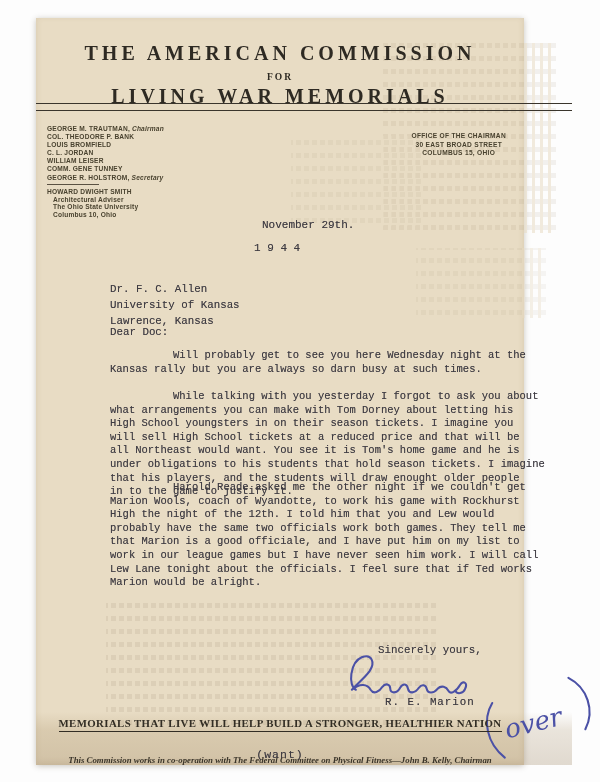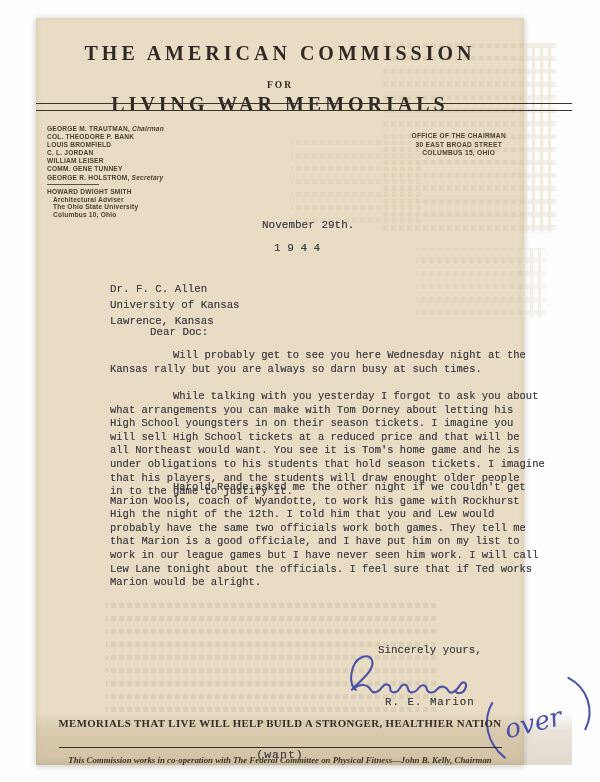--- a/index.html
+++ b/index.html
@@ -22,52 +22,52 @@
       repeating-linear-gradient(90deg, transparent 0 5px, var(--paper) 5px 8px),
       repeating-linear-gradient(0deg, transparent 0 3px, rgba(125,105,75,.16) 3px 8px, transparent 8px 13px);}
   .g1{left:345px;top:25px;width:175px;height:190px;}
   .g2{left:255px;top:118px;width:130px;height:90px;opacity:.4;}
   .g3{left:70px;top:585px;width:330px;height:125px;opacity:.7;}
   .g4{left:380px;top:230px;width:130px;height:70px;opacity:.4;}
 
   .masthead{position:absolute;left:0;top:24px;width:100%;text-align:center;color:var(--ink-header);
     font-family:"Liberation Serif","DejaVu Serif",serif;}
   .org1,.org3{font-size:20px;letter-spacing:4px;font-weight:bold;}
-  .org2{font-size:9.5px;letter-spacing:2px;font-weight:bold;margin:15px 0 3px 0;}
+  .org2{font-size:9.5px;letter-spacing:2px;font-weight:bold;margin:7px 0 3px 0;}
   .double-rule{position:absolute;left:0;top:85px;width:536px;height:6px;
     border-top:1.6px solid #3a352c;border-bottom:1.6px solid #3a352c;}
 
   .committee{position:absolute;left:11px;top:107px;color:var(--ink-letterhead);
     font-size:6.6px;font-weight:bold;line-height:8.1px;letter-spacing:.2px;}
   .c-line .it{font-style:italic;margin-left:2px;}
   .mini-rule{width:52px;border-top:1px solid #5a5142;margin:2px 0 3px 0;}
   .adv-ind{padding-left:6px;line-height:7.7px;}
   .office{position:absolute;right:18px;top:114px;text-align:center;color:var(--ink-letterhead);
     font-size:6.6px;font-weight:bold;line-height:8.6px;letter-spacing:.3px;}
 
   .typed{font-family:"Liberation Mono","DejaVu Sans Mono",monospace;color:var(--ink-typed);
     text-shadow:0 0 .4px rgba(62,59,66,.55);}
   .date1{position:absolute;left:226px;top:201px;font-size:11px;}
-  .date2{position:absolute;left:238px;top:224px;font-size:11px;}
+  .date2{position:absolute;left:218px;top:224px;font-size:11px;}
   .addr{position:absolute;left:74px;top:263px;font-size:10.8px;line-height:16px;white-space:pre-line;}
-  .salut{position:absolute;left:74px;top:308px;font-size:10.8px;margin-left:40px;}
+  .salut{position:absolute;left:74px;top:308px;font-size:10.8px;}
   .para{position:absolute;left:74px;width:462px;font-size:10.5px;line-height:13.6px;white-space:pre-wrap;}
   .p0{top:331px;} .p1{top:372px;} .p2{top:463px;} .p3{top:571px;}
   .closing{position:absolute;left:342px;top:626px;font-size:10.8px;}
   .typed-name{position:absolute;left:349px;top:678px;font-size:10.8px;letter-spacing:1px;}
 
   .sig-svg{position:absolute;left:308px;top:632px;width:128px;height:50px;}
   .over-svg{position:absolute;left:436px;top:662px;width:136px;height:82px;transform:rotate(-14deg);}
   .ink-stroke{stroke:var(--ink-blue);stroke-width:2.1;fill:none;stroke-linecap:round;stroke-linejoin:round;}
   .ink-text{fill:var(--ink-blue);font-family:"DejaVu Serif",serif;font-style:italic;font-size:26px;}
 
   .motto{position:absolute;left:0;top:699px;width:100%;text-align:center;
     font-family:"Liberation Serif",serif;font-weight:bold;font-size:10.8px;color:#322d24;
     letter-spacing:.4px;}
-  .motto span{border-bottom:1.4px solid #322d24;padding-bottom:18px;}
+  .motto span{border-bottom:1.4px solid #322d24;padding-bottom:2px;}
   .coop{position:absolute;left:0;top:719px;width:100%;text-align:center;
     font-family:"Liberation Serif",serif;font-style:italic;font-weight:bold;font-size:8.8px;color:#3a3429;margin-top:18px;}
   .foot-over{position:absolute;left:0;top:730px;width:100%;text-align:center;font-size:11.5px;letter-spacing:1px;}
 </style>
 </head>
 <body>
 
 <div class="scan">
   <div class="paper">
 

